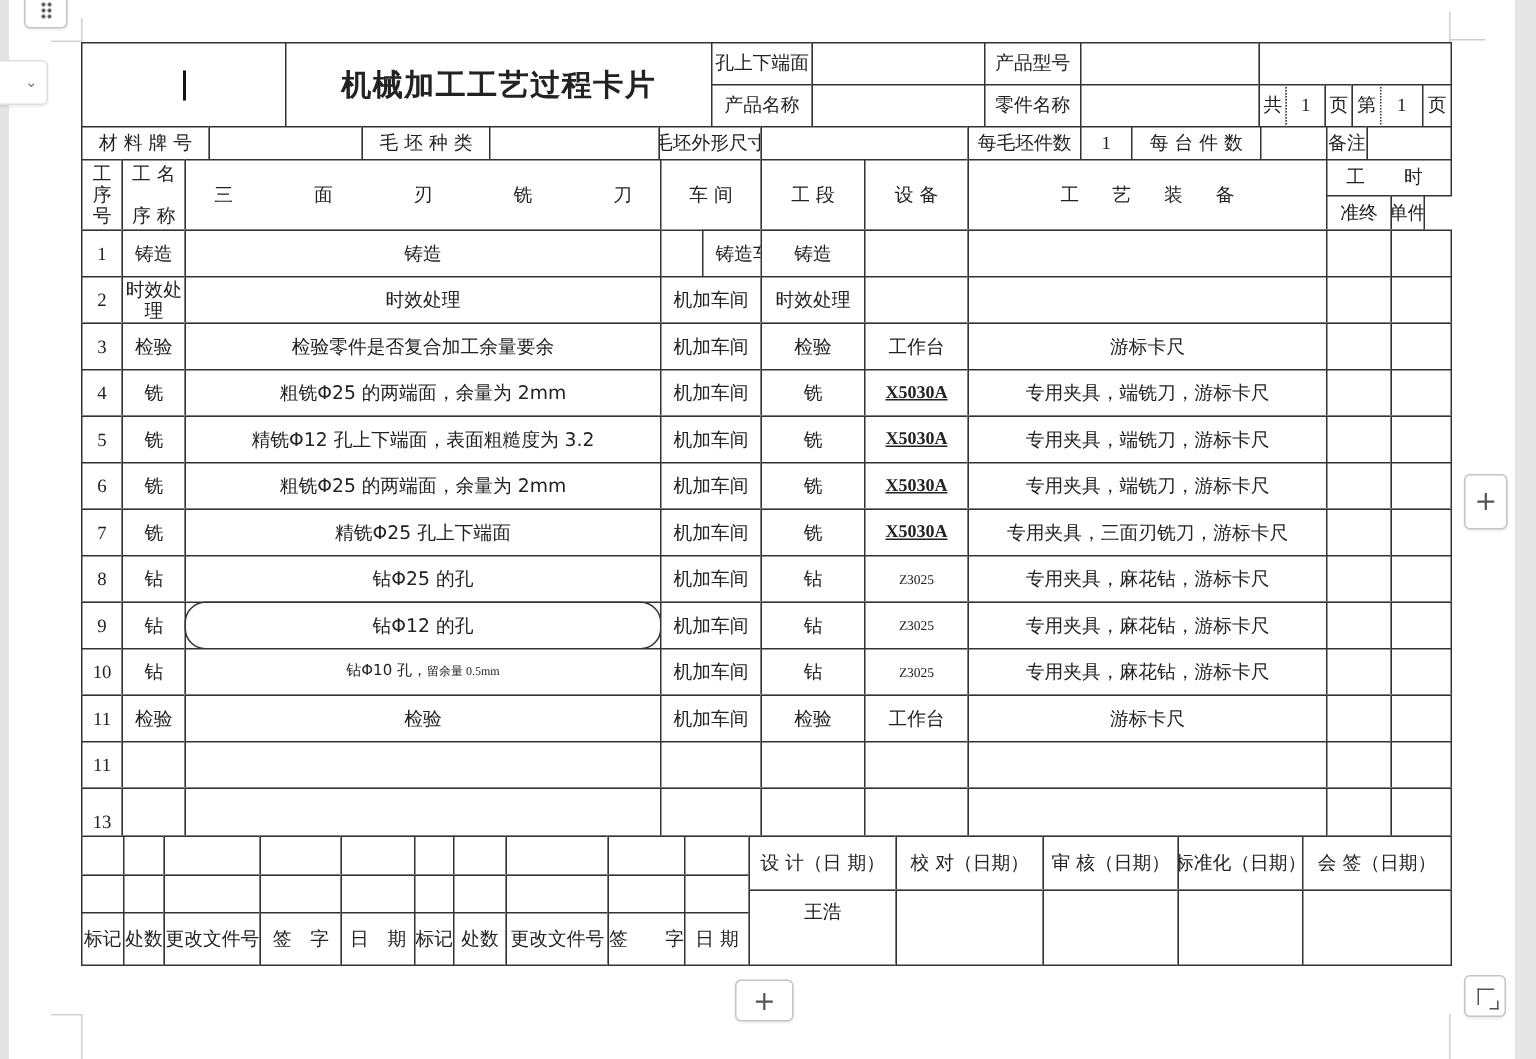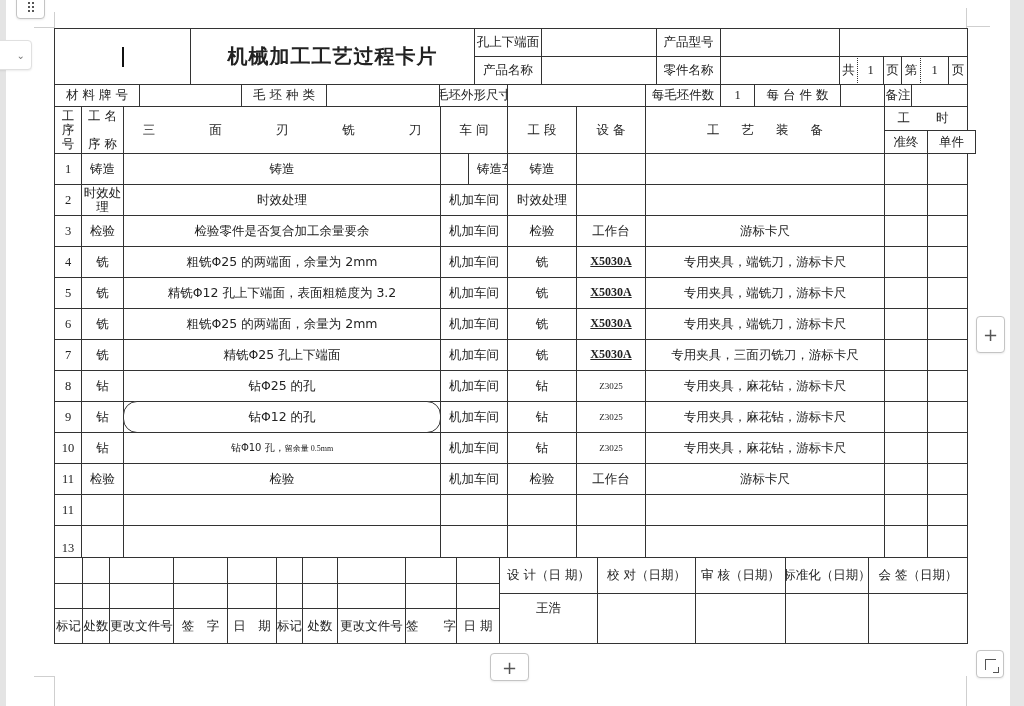--- a/index.html
+++ b/index.html
@@ -100,21 +100,21 @@
   <div class="c" style="left:440px;top:106px;width:68px;height:48px;">车 间</div>
   <div class="c" style="left:507px;top:106px;width:70px;height:48px;">工 段</div>
   <div class="c" style="left:576px;top:106px;width:70px;height:48px;">设 备</div>
   <div class="c" style="left:645px;top:106px;width:240px;height:48px;">
       <span style="letter-spacing:22px;padding-left:22px;">工艺装备</span>
     </div>
   <div class="c" style="left:884px;top:106px;width:84px;height:25px;">
       <span style="letter-spacing:6px;white-space:pre;">工  时</span>
     </div>
   <div class="c" style="left:884px;top:130px;width:44px;height:24px;">准终</div>
-  <div class="c" style="left:927px;top:130px;width:49px;height:24px;">单件</div>
+  <div class="c" style="left:927px;top:130px;width:23px;height:24px;">单件</div>
 
   <div class="c serif" style="left:54px;top:153px;width:28px;height:32px;">1</div>
   <div class="c" style="left:81px;top:153px;width:43px;height:32px;">铸造</div>
   <div class="c" style="left:123px;top:153px;width:318px;height:32px;">铸造</div>
   <div class="c" style="left:440px;top:153px;width:68px;height:32px;margin-left:28px;">铸造车间</div>
   <div class="c" style="left:507px;top:153px;width:70px;height:32px;">铸造</div>
   <div class="c" style="left:576px;top:153px;width:70px;height:32px;"></div>
   <div class="c" style="left:645px;top:153px;width:240px;height:32px;"></div>
   <div class="c" style="left:884px;top:153px;width:44px;height:32px;"></div>
   <div class="c" style="left:927px;top:153px;width:41px;height:32px;"></div>

